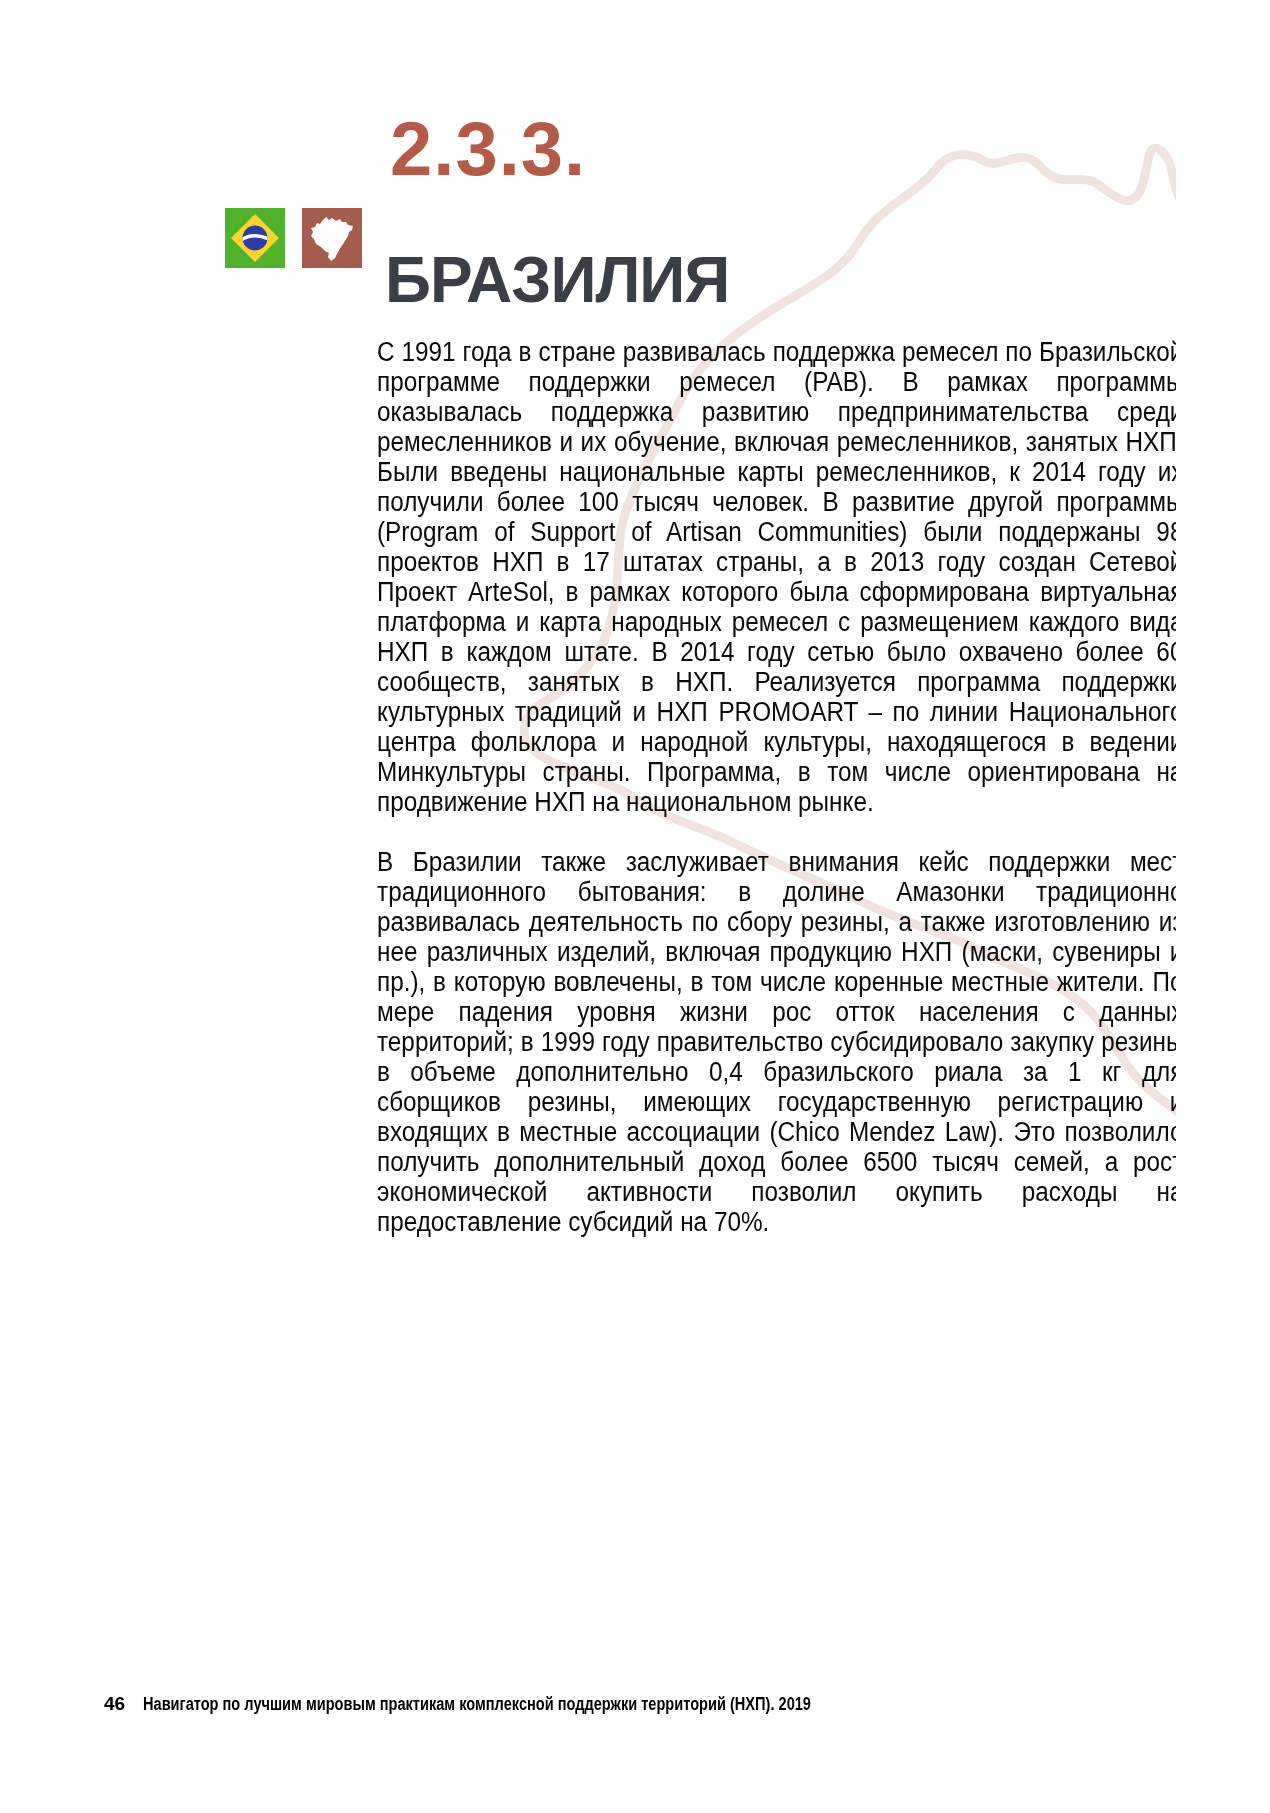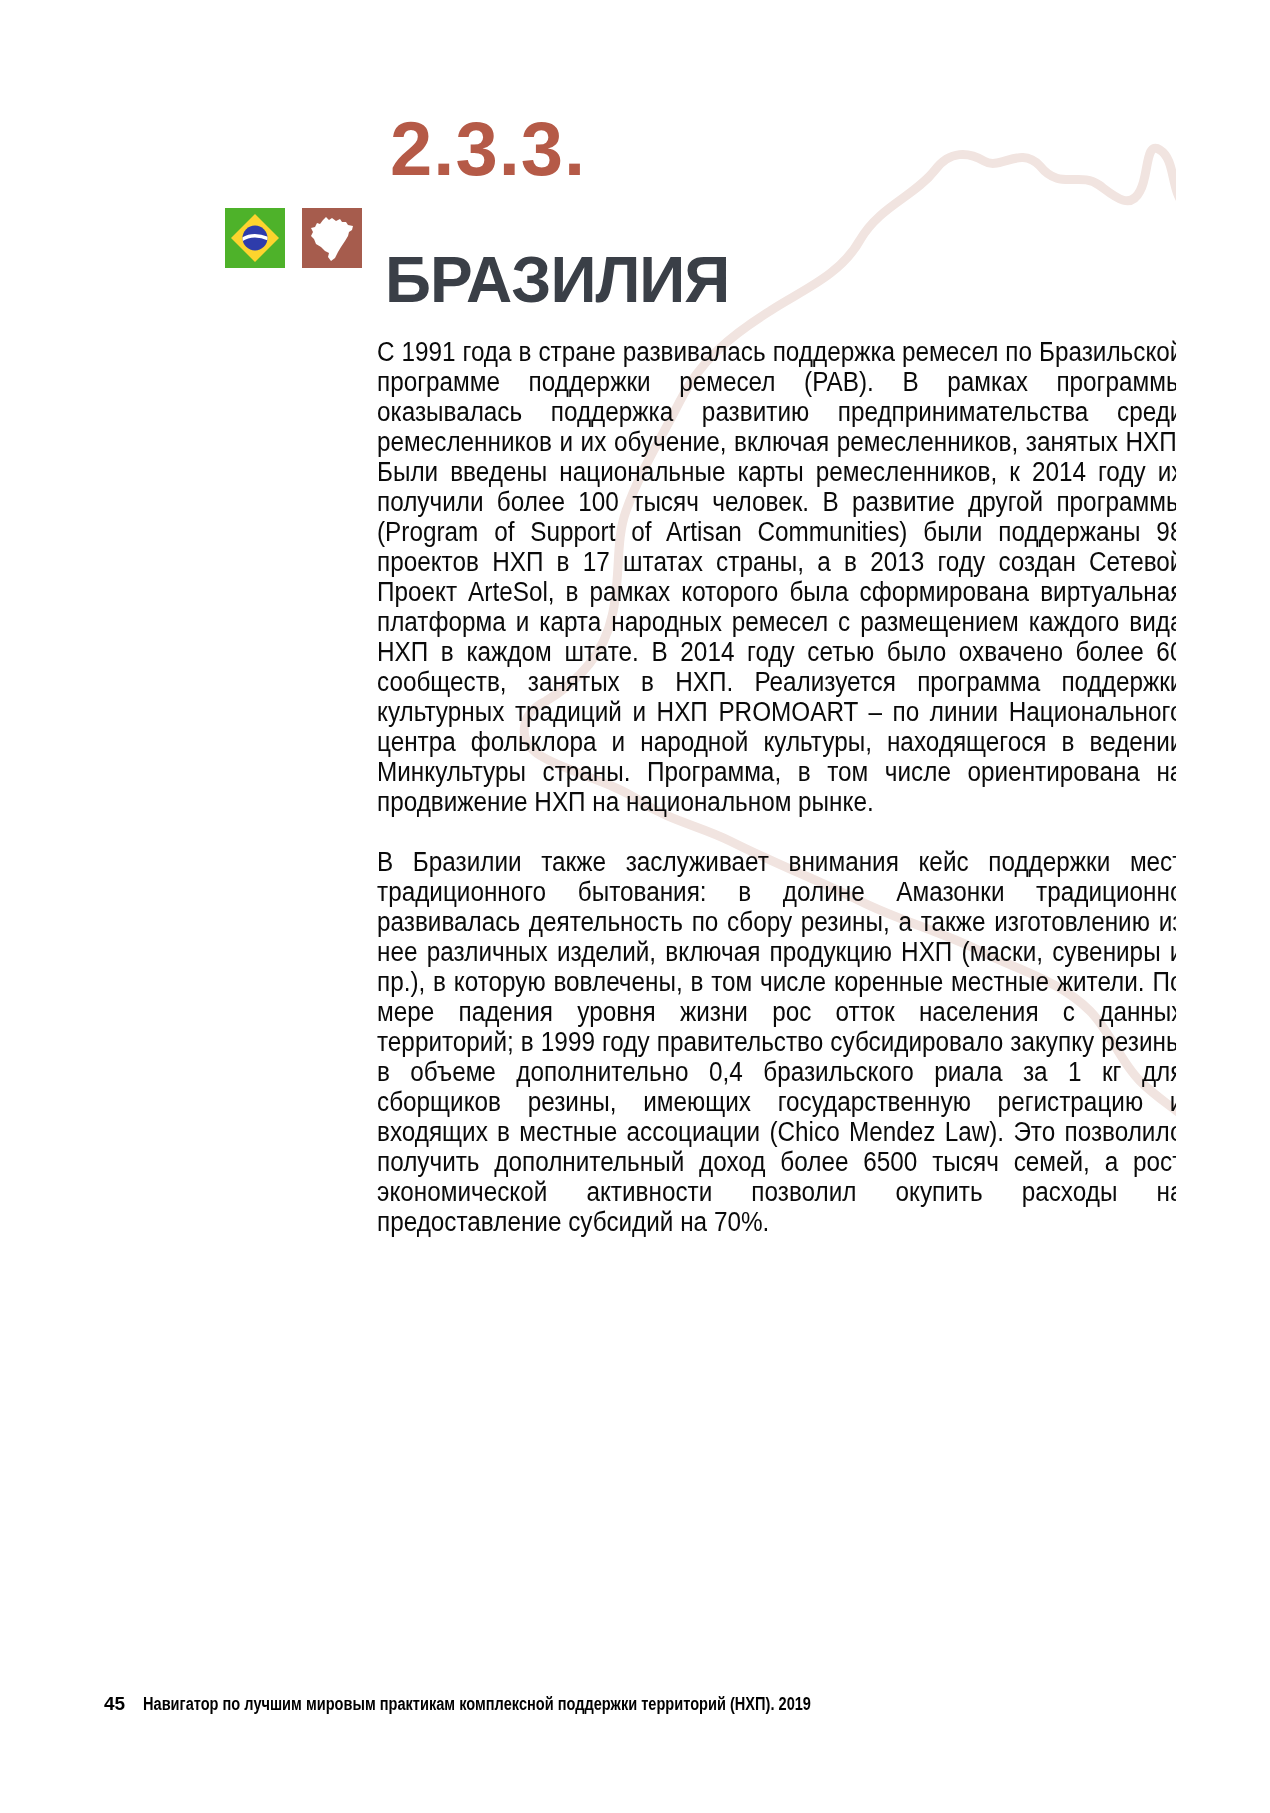--- a/index.html
+++ b/index.html
@@ -103,16 +103,16 @@
       L26 49 L27 45 L23 43 L19 39 L14 36 L12 31 L9 28 L11 24 L9 20 L13 19 L15 15 L18 16 Z"></path>
   </svg>
 
   <h1 class="page-title">БРАЗИЛИЯ</h1>
 
   <div class="body-text">
     <p>С 1991 года в стране развивалась поддержка ремесел по Бразильской программе поддержки ремесел (PAB). В рамках программы оказывалась поддержка развитию предпринимательства среди ремесленников и их обучение, включая ремесленников, занятых НХП. Были введены национальные карты ремесленников, к 2014 году их получили более 100 тысяч человек. В развитие другой программы (Program of Support of Artisan Communities) были поддержаны 98 проектов НХП в 17 штатах страны, а в 2013 году создан Сетевой Проект ArteSol, в рамках которого была сформирована виртуальная платформа и карта народных ремесел с размещением каждого вида НХП в каждом штате. В 2014 году сетью было охвачено более 60 сообществ, занятых в НХП. Реализуется программа поддержки культурных традиций и НХП PROMOART – по линии Национального центра фольклора и народной культуры, находящегося в ведении Минкультуры страны. Программа, в том числе ориентирована на продвижение НХП на национальном рынке.</p>
     <p>В Бразилии также заслуживает внимания кейс поддержки мест традиционного бытования: в долине Амазонки традиционно развивалась деятельность по сбору резины, а также изготовлению из нее различных изделий, включая продукцию НХП (маски, сувениры и пр.), в которую вовлечены, в том числе коренные местные жители. По мере падения уровня жизни рос отток населения с данных территорий; в 1999 году правительство субсидировало закупку резины в объеме дополнительно 0,4 бразильского риала за 1 кг для сборщиков резины, имеющих государственную регистрацию и входящих в местные ассоциации (Chico Mendez Law). Это позволило получить дополнительный доход более 6500 тысяч семей, а рост экономической активности позволил окупить расходы на предоставление субсидий на 70%.</p>
   </div>
 
-  <div class="footer-pagenum">45</div>
+  <div class="footer-pagenum">46</div>
   <div class="footer-caption">Навигатор по лучшим мировым практикам комплексной поддержки территорий (НХП). 2019</div>
 
 </div>
 
 </body></html>

